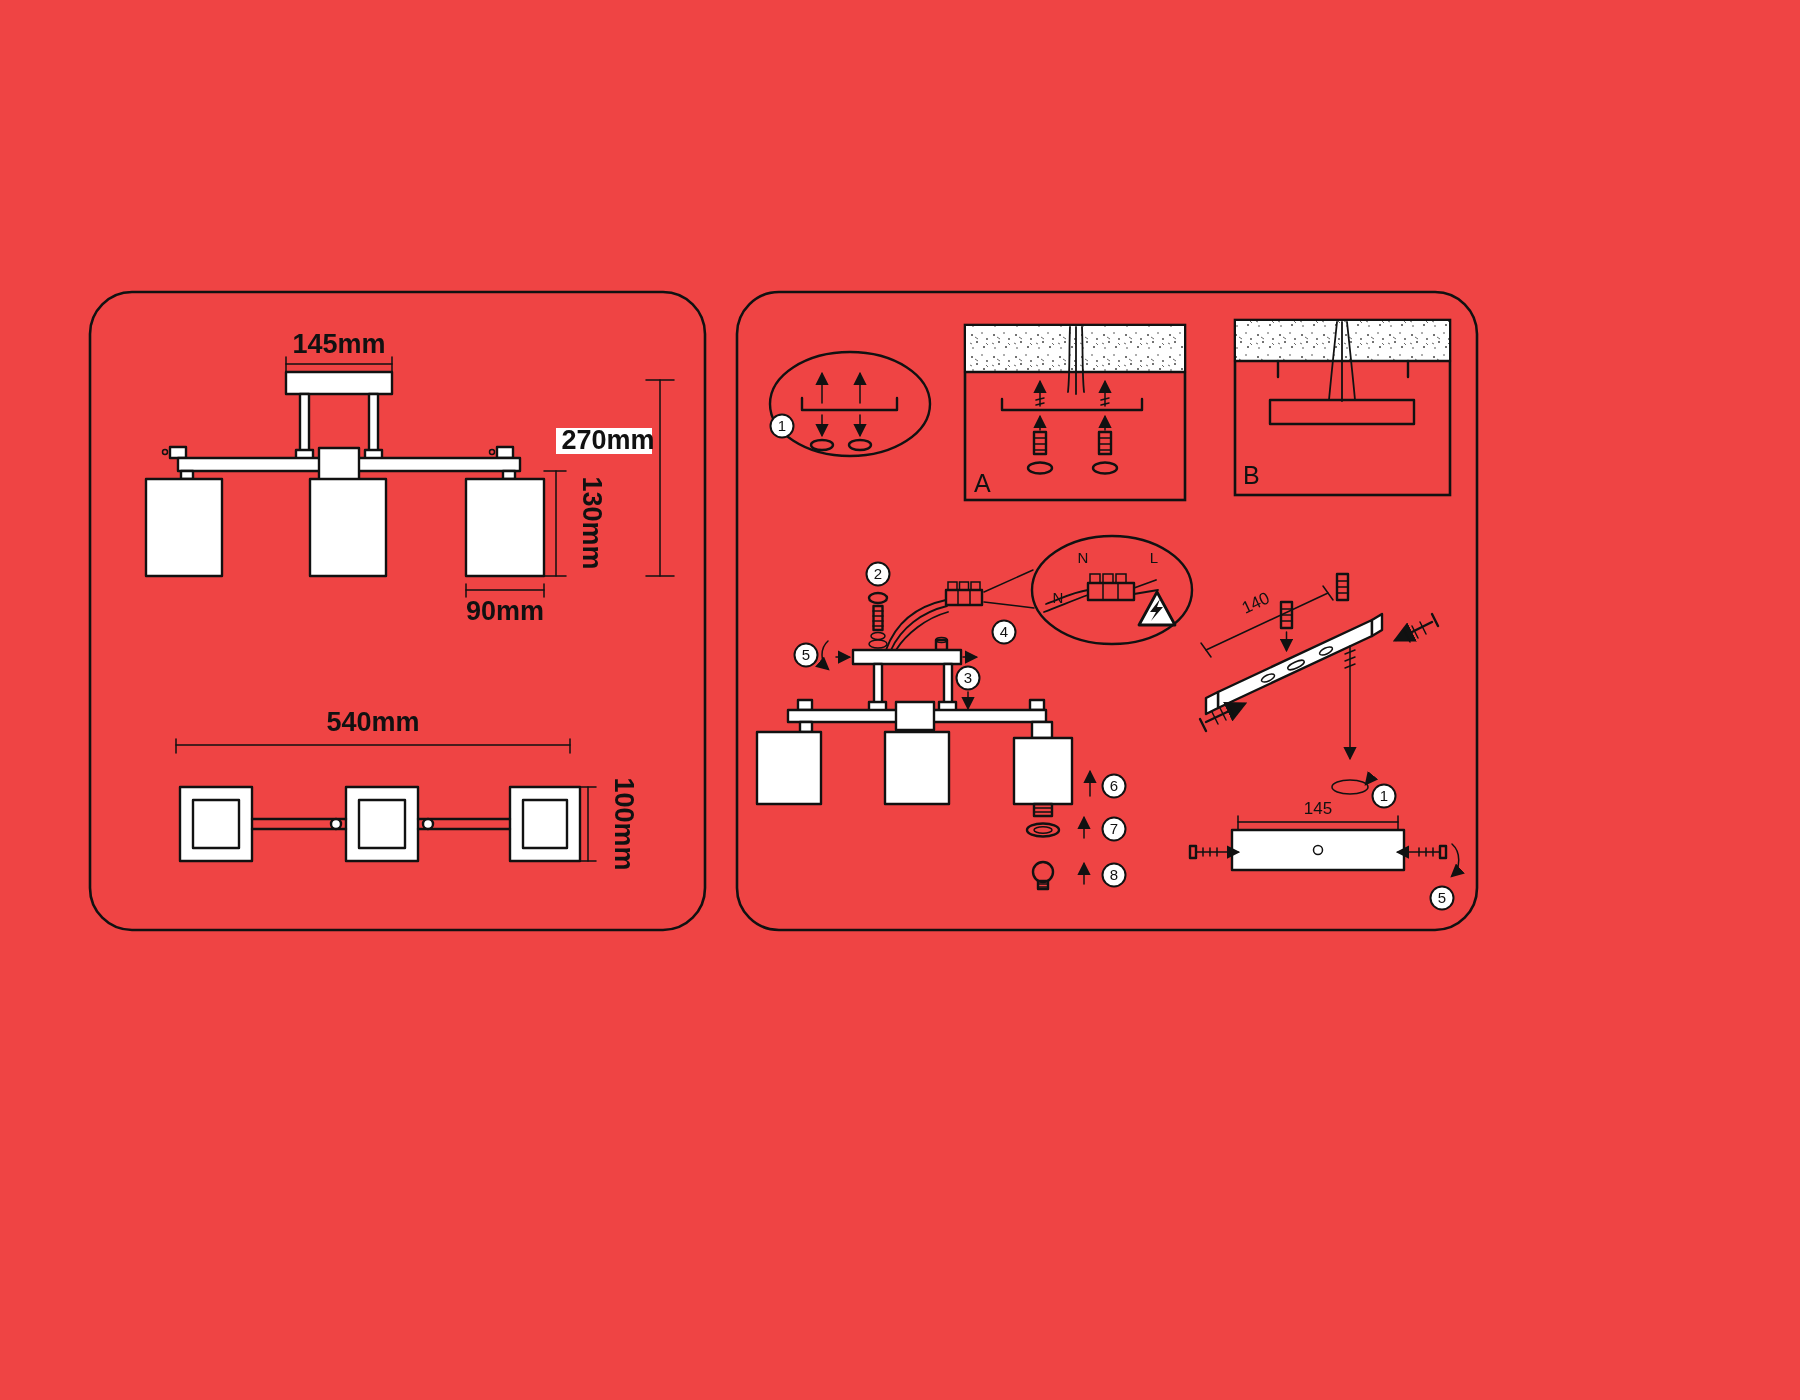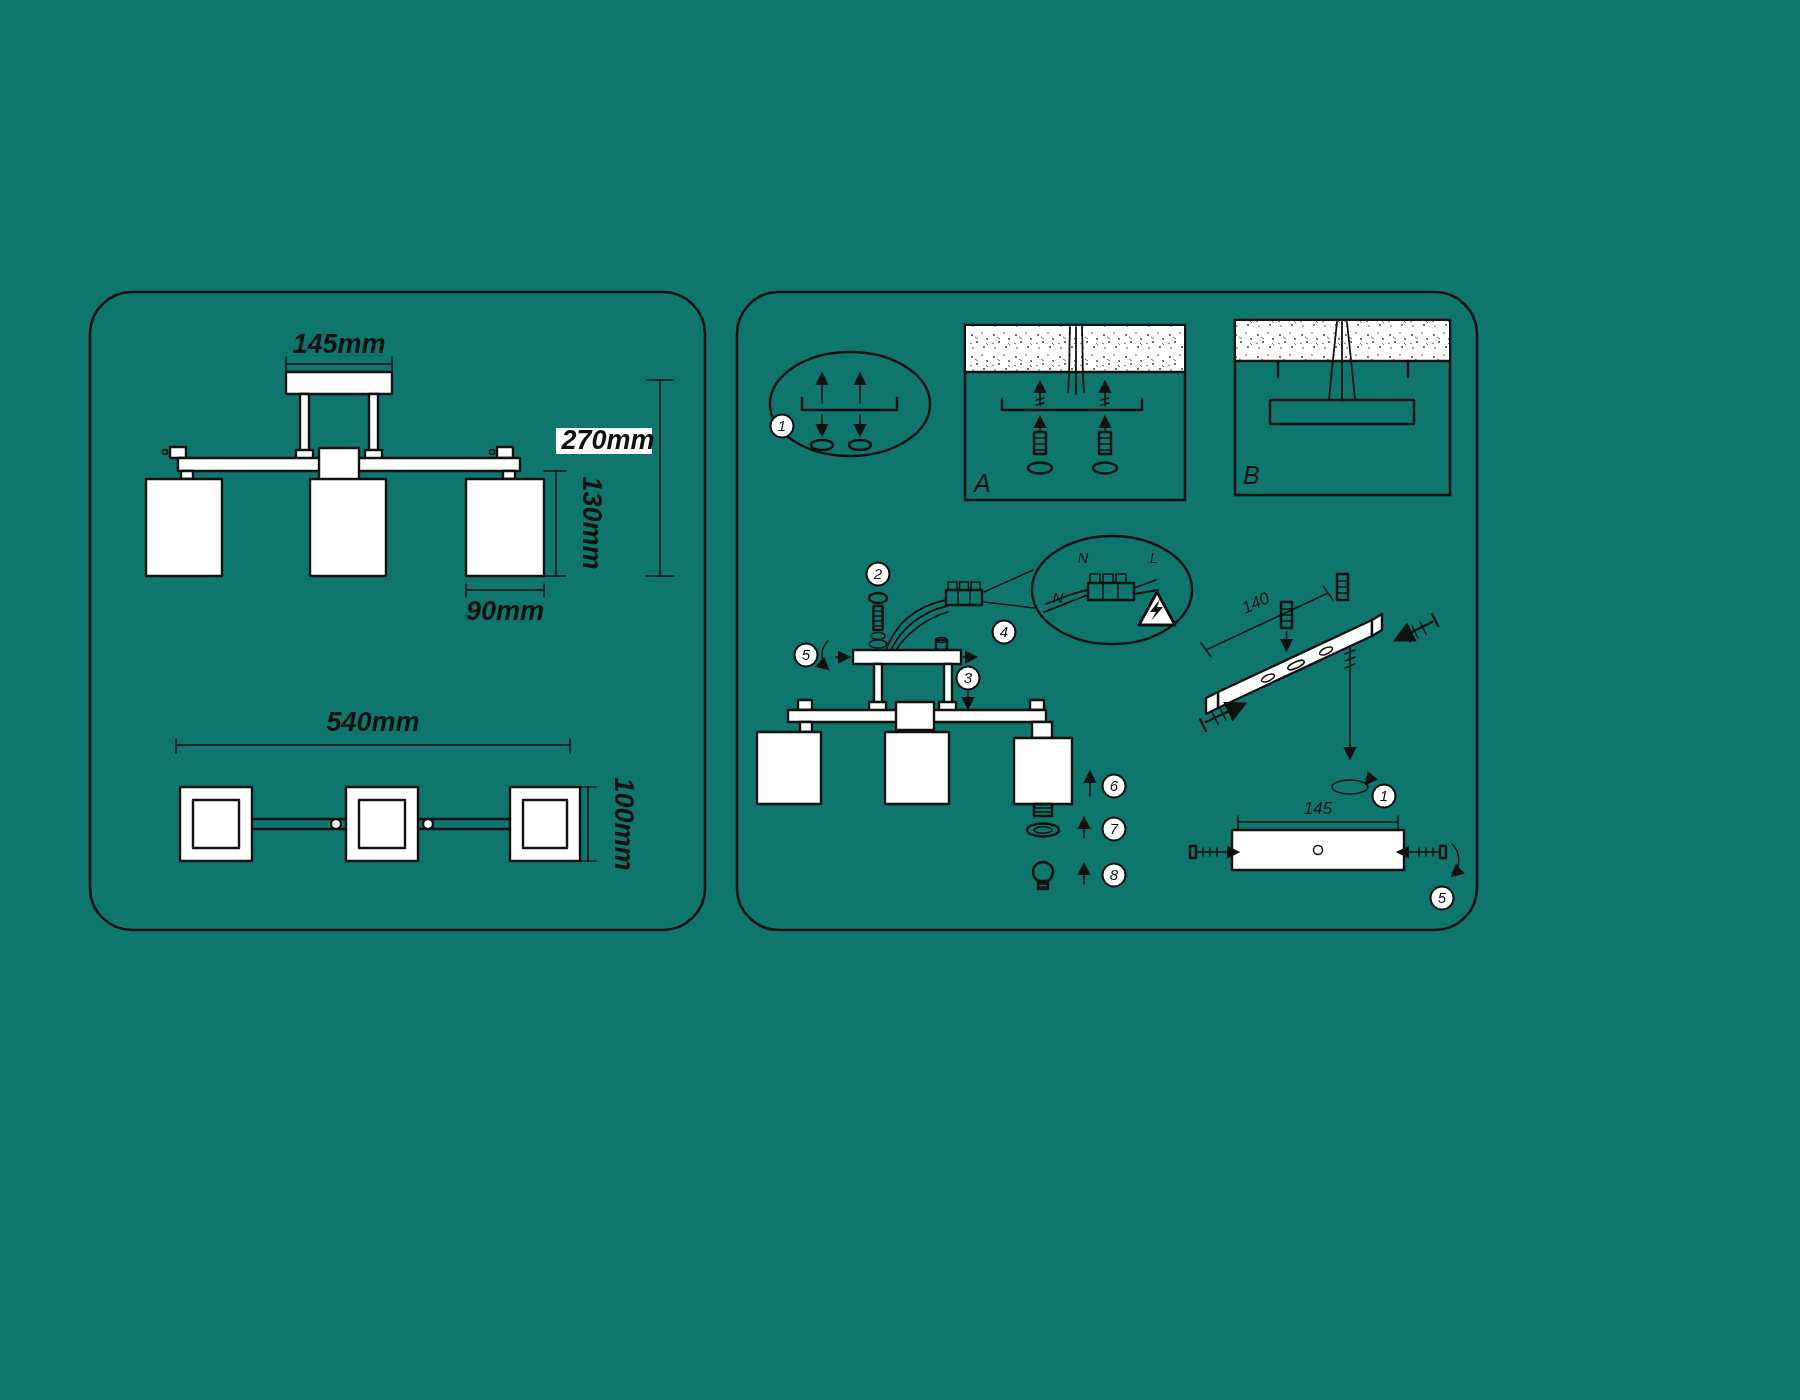--- a/index.html
+++ b/index.html
@@ -1,16 +1,16 @@
 <!DOCTYPE html>
 <html><head>
 <meta charset="utf-8">
 <style>
   html,body{margin:0;padding:0;background:#fff;}
-  .page{position:relative;width:1800px;height:1400px;background:#0f766e;overflow:hidden;font-style:italic;}
+  .page{position:relative;width:1800px;height:1400px;background:#ef4444;overflow:hidden;}
   svg{display:block;}
   text{font-family:"Liberation Sans","DejaVu Sans",sans-serif;fill:#111;}
   .dim{font-size:27px;font-weight:700;text-anchor:middle;}
   .num{font-size:15px;text-anchor:middle;}
   .letter{font-size:25px;}
   .small{font-size:15px;text-anchor:middle;}
   .mid{font-size:17px;text-anchor:middle;}
   .s{fill:none;stroke:#111;stroke-width:2.4;stroke-linecap:round;stroke-linejoin:round;}
   .sf{fill:#fff;stroke:#111;stroke-width:2.4;stroke-linejoin:round;}
   .thin{fill:none;stroke:#111;stroke-width:1.5;stroke-linecap:round;}

